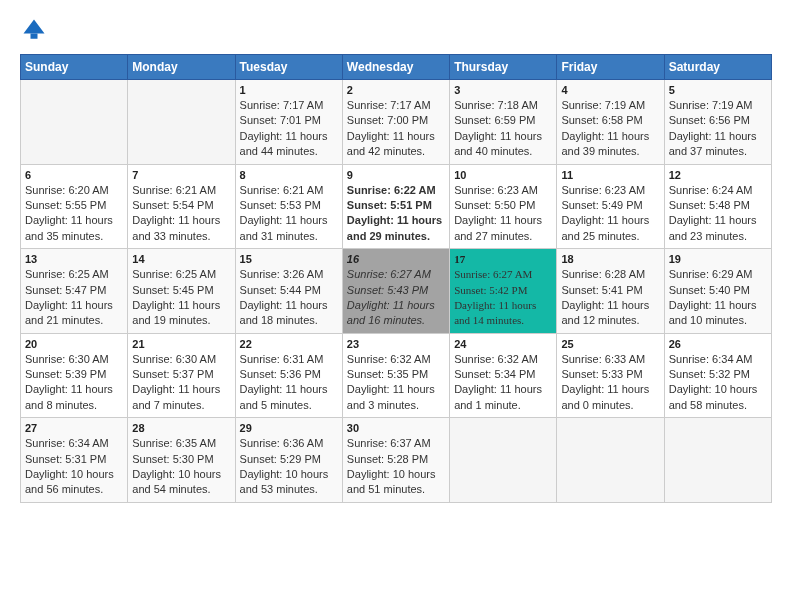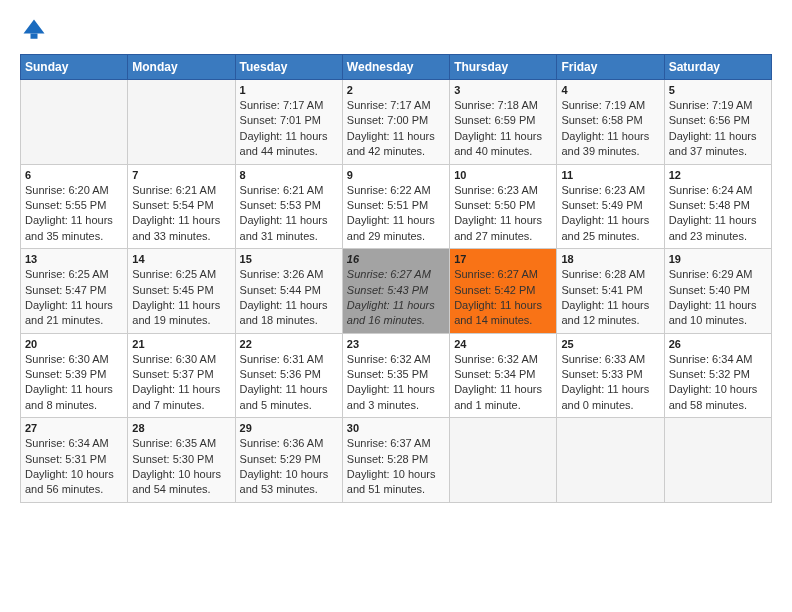--- a/index.html
+++ b/index.html
@@ -187,21 +187,21 @@
 Daylight: 11 hours and 33 minutes.</div>
           </td>
           <td style="background: rgb(255, 255, 255);">
             <span class="day-num">8</span>
             <div class="day-detail" style="white-space: pre-line;">Sunrise: 6:21 AM
 Sunset: 5:53 PM
 Daylight: 11 hours and 31 minutes.</div>
           </td>
           <td style="background: rgb(255, 255, 255);">
             <span class="day-num">9</span>
-            <div class="day-detail" style="white-space: pre-line;">Sunrise: 6:22 AM
+            <div class="day-detail" style="white-space: pre-line; font-weight: bold;">Sunrise: 6:22 AM
 Sunset: 5:51 PM
 Daylight: 11 hours and 29 minutes.</div>
           </td>
           <td style="background: rgb(255, 255, 255); margin-left: 13px;">
             <span class="day-num">10</span>
             <div class="day-detail" style="white-space: pre-line;">Sunrise: 6:23 AM
 Sunset: 5:50 PM
 Daylight: 11 hours and 27 minutes.</div>
           </td>
           <td style="background: rgb(255, 255, 255);">
@@ -235,21 +235,21 @@
             <div class="day-detail" style="white-space: pre-line;">Sunrise: 3:26 AM
 Sunset: 5:44 PM
 Daylight: 11 hours and 18 minutes.</div>
           </td>
           <td style="background: #a3a3a3; font-style: italic;">
             <span class="day-num">16</span>
             <div class="day-detail" style="white-space: pre-line;">Sunrise: 6:27 AM
 Sunset: 5:43 PM
 Daylight: 11 hours and 16 minutes.</div>
           </td>
-          <td style="background: #f97316;">
+          <td style="background: #14b8a6; font-family: Liberation Serif, serif;">
             <span class="day-num">17</span>
             <div class="day-detail" style="white-space: pre-line;">Sunrise: 6:27 AM
 Sunset: 5:42 PM
 Daylight: 11 hours and 14 minutes.</div>
           </td>
           <td style="background: rgb(249, 249, 249);">
             <span class="day-num">18</span>
             <div class="day-detail" style="white-space: pre-line;">Sunrise: 6:28 AM
 Sunset: 5:41 PM
 Daylight: 11 hours and 12 minutes.</div>

